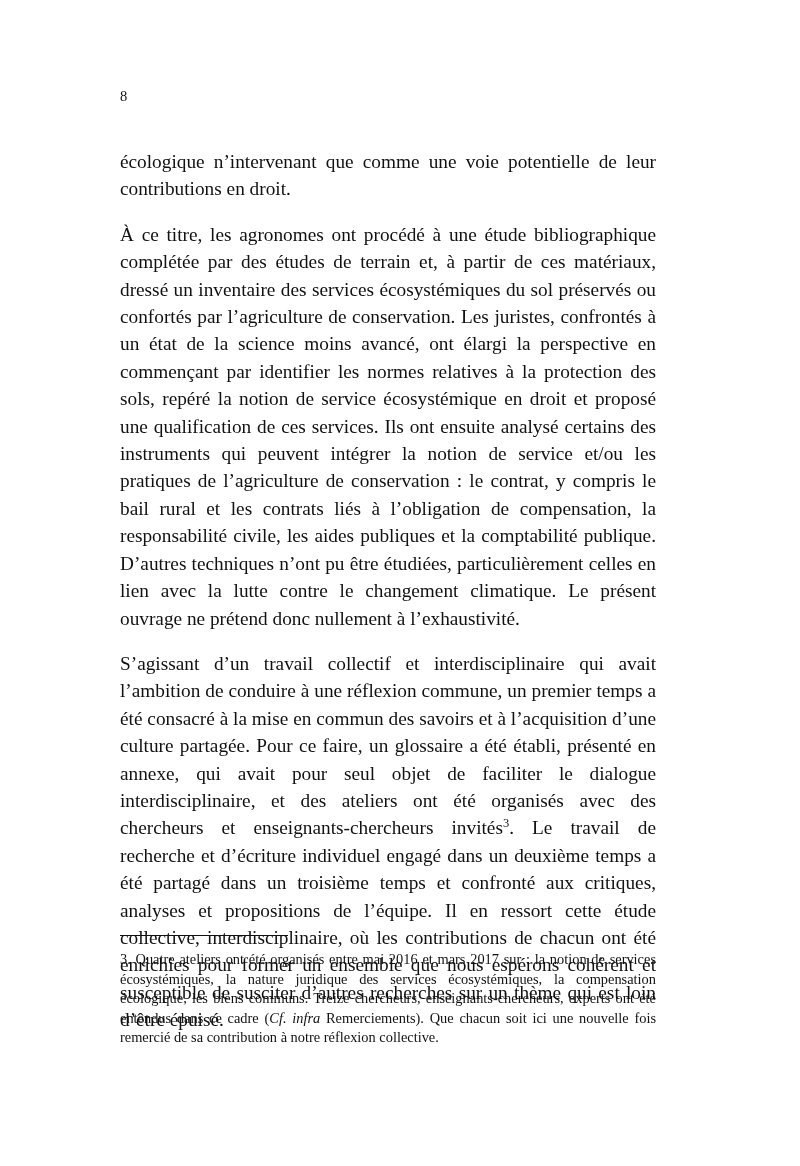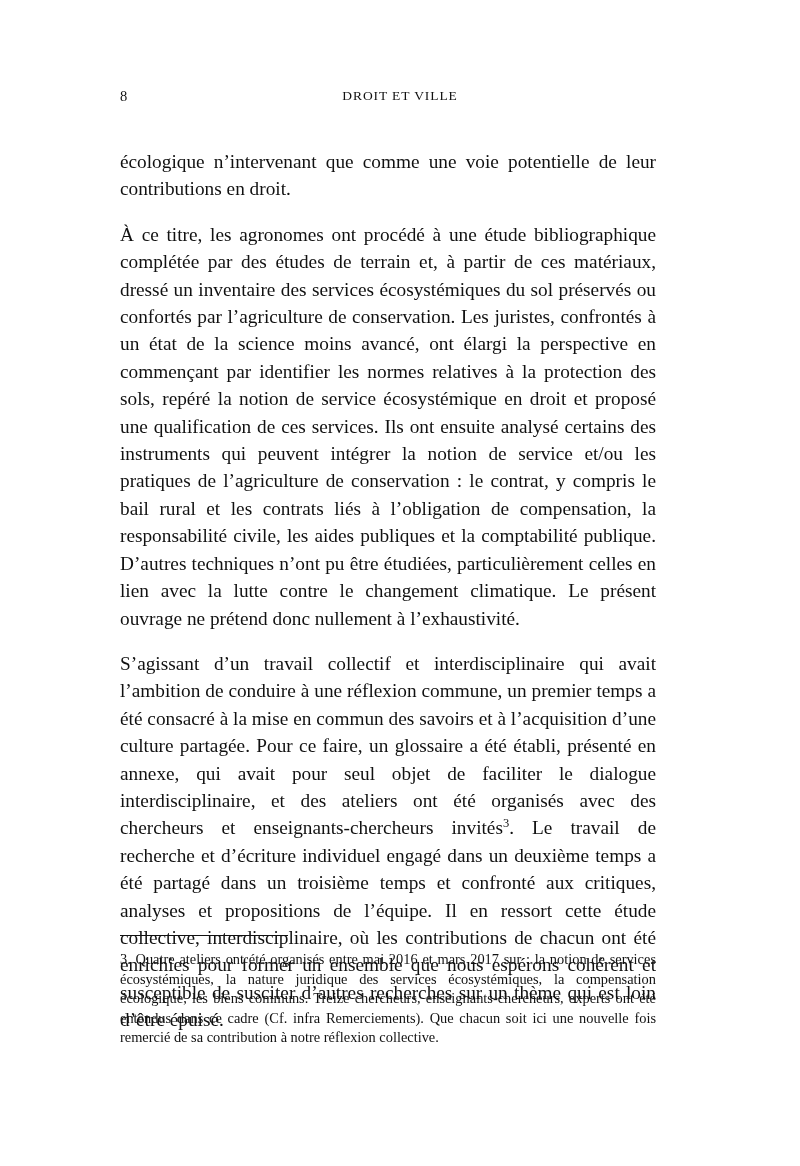--- a/index.html
+++ b/index.html
@@ -76,30 +76,30 @@
     border-top: 1px solid #111111;
     margin: 0 0 14px 0;
   }
   .footnote-area p {
     margin: 0;
     font-size: 14.4px;
     line-height: 19.6px;
     text-align: justify;
   }
   .it {
+    font-style: italic;
   }
 </style>
 </head>
 <body>
 
 <div class="page">
 
   <div class="running-head">
     <span class="folio">8</span>
-    <span class="head-title">DROIT ET VILLE</span>
   </div>
 
   <div class="body-text">
     <p>écologique n’intervenant que comme une voie potentielle de leur contributions en droit.</p>
     <p>À ce titre, les agronomes ont procédé à une étude bibliographique complétée par des études de terrain et, à partir de ces matériaux, dressé un inventaire des services écosystémiques du sol préservés ou confortés par l’agriculture de conservation. Les juristes, confrontés à un état de la science moins avancé, ont élargi la perspective en commençant par identifier les normes relatives à la protection des sols, repéré la notion de service écosystémique en droit et proposé une qualification de ces services. Ils ont ensuite analysé certains des instruments qui peuvent intégrer la notion de service et/ou les pratiques de l’agriculture de conservation : le contrat, y compris le bail rural et les contrats liés à l’obligation de compensation, la responsabilité civile, les aides publiques et la comptabilité publique. D’autres techniques n’ont pu être étudiées, particulièrement celles en lien avec la lutte contre le changement climatique. Le présent ouvrage ne prétend donc nullement à l’exhaustivité.</p>
     <p><span>S’agissant d’un travail collectif et interdisciplinaire qui avait l’ambition de conduire à une réflexion commune, un premier temps a été consacré à la mise en commun des savoirs et à l’acquisition d’une culture partagée. Pour ce faire, un glossaire a été établi, présenté en annexe, qui avait pour seul objet de faciliter le dialogue interdisciplinaire, et des ateliers ont été organisés avec des chercheurs et enseignants-chercheurs invités</span><sup>3</sup><span>. Le travail de recherche et d’écriture individuel engagé dans un deuxième temps a été partagé dans un troisième temps et confronté aux critiques, analyses et propositions de l’équipe. Il en ressort cette étude collective, interdisciplinaire, où les contributions de chacun ont été enrichies pour former un ensemble que nous espérons cohérent et susceptible de susciter d’autres recherches sur un thème qui est loin d’être épuisé.</span></p>
   </div>
 
   <div class="footnote-area">
     <div class="footnote-rule"></div>

